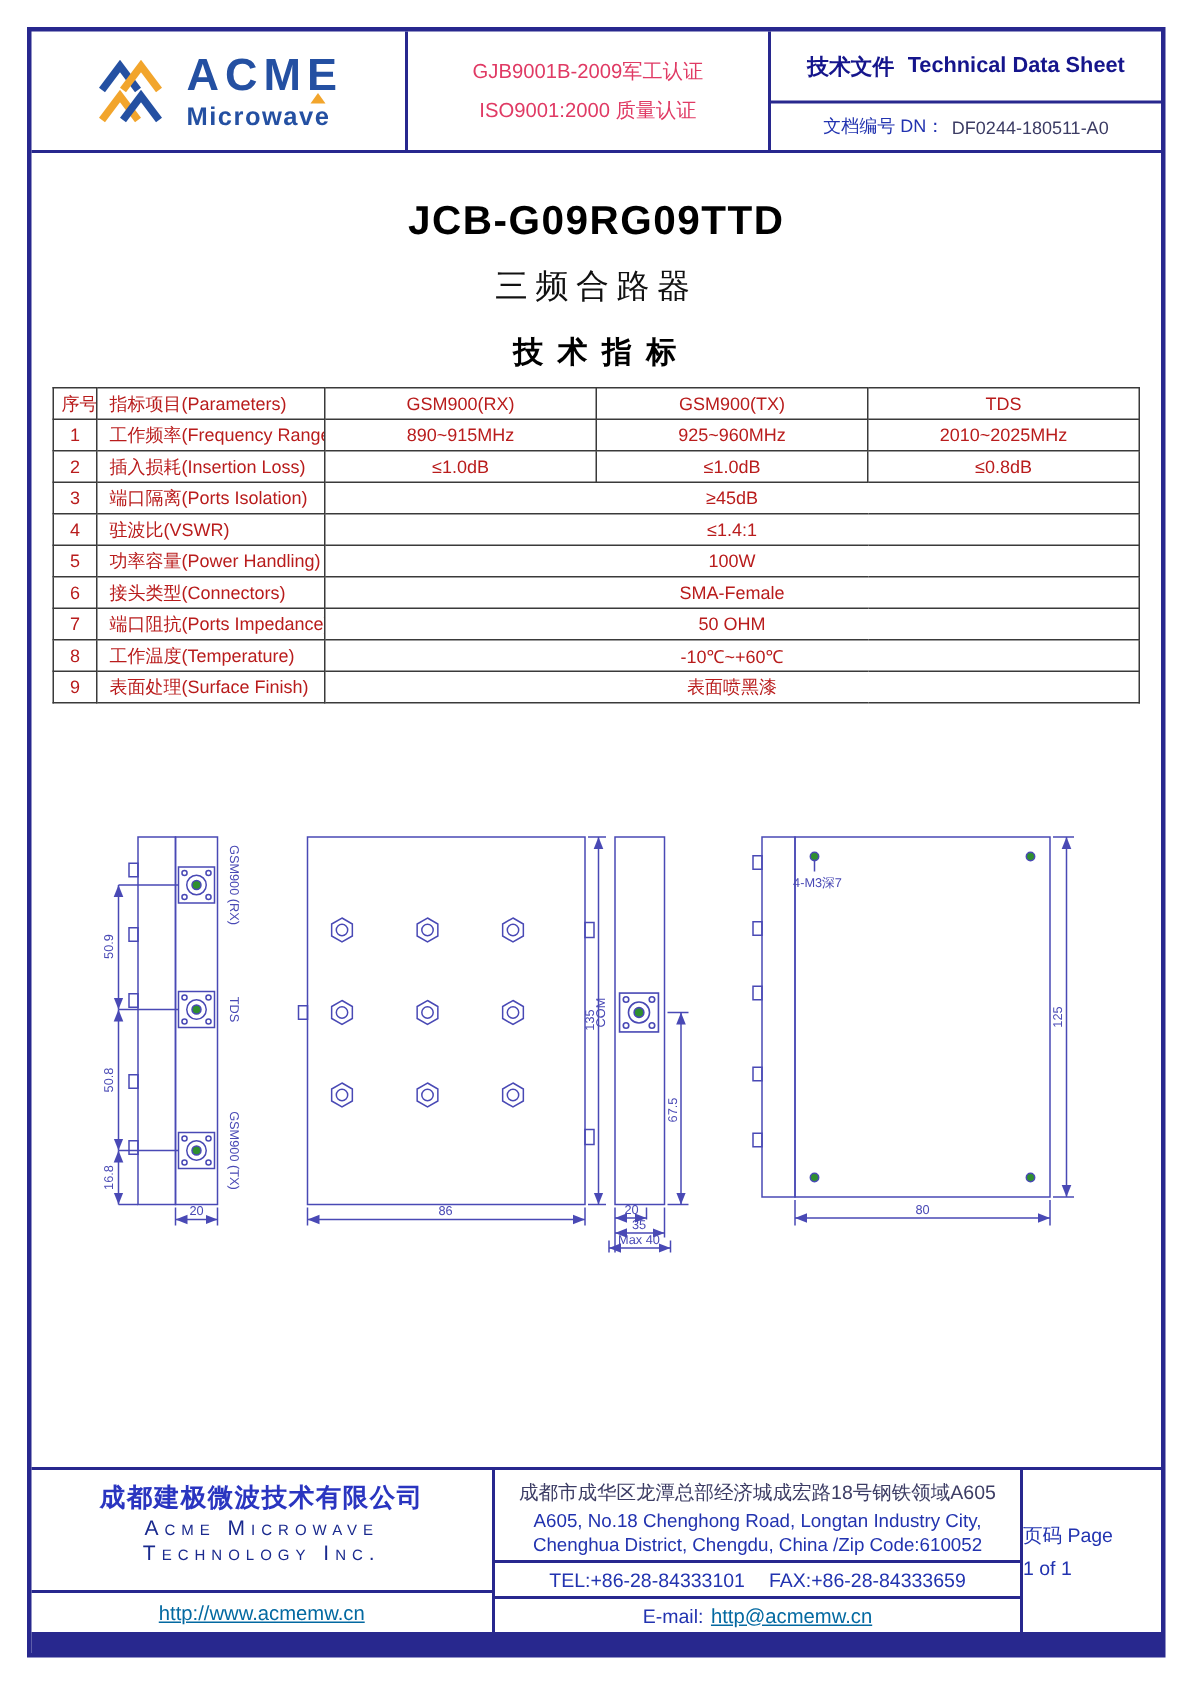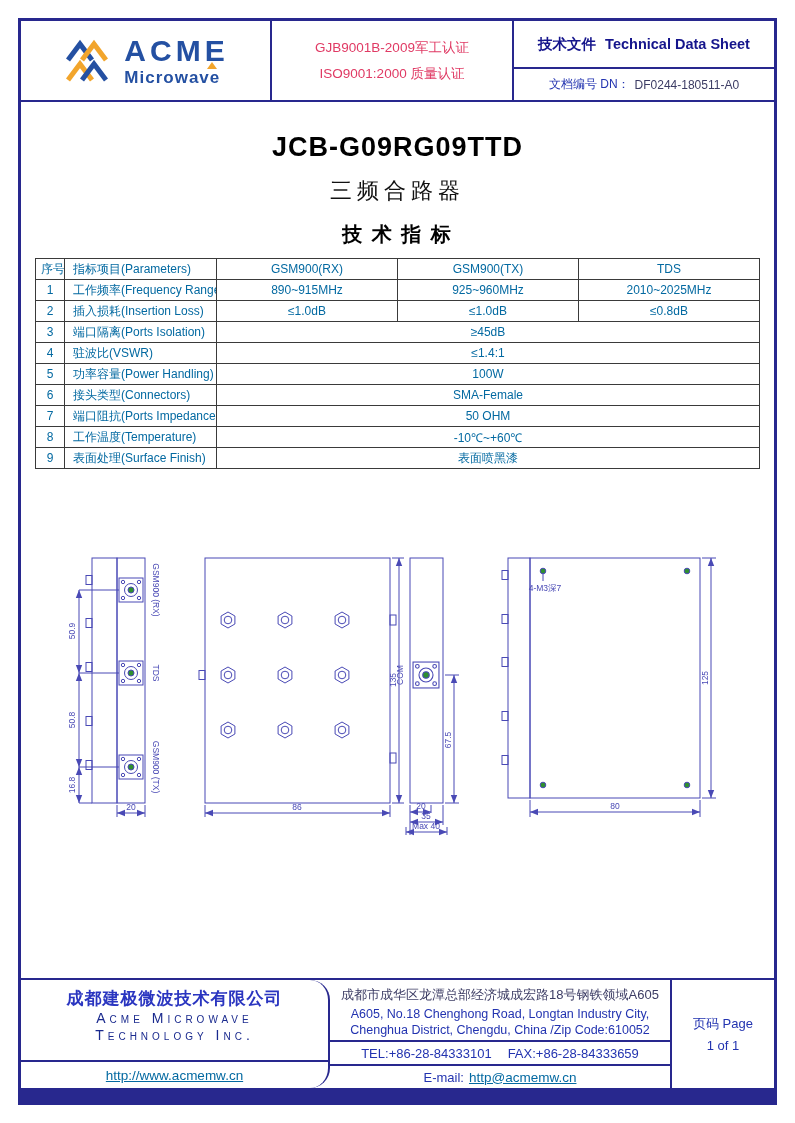--- a/index.html
+++ b/index.html
@@ -29,48 +29,48 @@
   .doc-label{color:#2233b0;}
   .doc-value{color:#3c3c64;}
   
   .model{margin-top:30px;text-align:center;font-size:27px;font-weight:bold;
          letter-spacing:1px;color:#000;}
   .product{margin-top:13px;text-align:center;font-size:22px;letter-spacing:5px;color:#111;}
   .section{margin-top:15px;text-align:center;font-size:20px;font-weight:bold;
            letter-spacing:2px;color:#000;}
   
   table.spec{margin:10px auto 4px;border-collapse:collapse;width:724px;table-layout:fixed;
-             font-size:12px;color:#0369a1;}
+             font-size:12px;color:#b91c1c;}
   table.spec td{border:1px solid #3a3a3a;height:20px;padding:0 5px;text-align:center;
                 overflow:hidden;white-space:nowrap;}
   table.spec td.c-param{text-align:left;padding-left:8px;}
   
   .drawing{position:absolute;left:44px;top:524px;}
   .drawing text{fill:#4949b5;stroke:none;font-size:8.5px;}
   .drawing .geo{stroke:#4949b5;fill:none;stroke-width:1;}
   
   .footer{position:absolute;left:0;top:957px;width:753px;height:110px;
           border-top:2px solid #28288e;box-sizing:border-box;display:flex;}
   .f-left{width:309px;border-right:2px solid #28288e;display:flex;flex-direction:column;
-          align-items:center;box-sizing:border-box;border-radius:20px;}
+          align-items:center;box-sizing:border-box;}
   .company-cn{margin-top:7px;font-size:17px;font-weight:bold;color:#2a35c0;letter-spacing:1px;}
   .company-en{font-variant:small-caps;letter-spacing:4px;color:#1a2a8e;font-size:14px;
               line-height:17px;}
   .url-row{margin-top:auto;width:100%;border-top:2px solid #28288e;height:26px;display:flex;
            align-items:center;justify-content:center;}
   a.link{color:#0369a1;text-decoration:underline;font-size:13.5px;cursor:pointer;}
   .f-mid{flex:1;border-right:2px solid #28288e;display:flex;flex-direction:column;
          box-sizing:border-box;}
   .addr{flex:1;padding:6px 6px 2px;text-align:center;}
   .addr-cn{font-size:13px;color:#3c3c64;margin-bottom:3px;}
   .addr-en{font-size:12.5px;color:#2233b0;line-height:15.5px;}
   .tel-row,.email-row{border-top:2px solid #28288e;height:25px;display:flex;
         align-items:center;justify-content:center;gap:16px;color:#2233b0;font-size:13px;}
   .email-row{gap:5px;}
-  .f-right{width:102px;display:flex;flex-direction:column;align-items:center;
+  .f-right{width:92px;display:flex;flex-direction:column;
            justify-content:center;gap:5px;color:#2233b0;font-size:13px;border-radius:27px;}
   .bottom-bar{position:absolute;left:0;top:1067px;width:753px;height:14px;background:#28288e;}
 </style>
 </head>
 <body>
 
 <div class="page">
 
   <div class="header">
     <div class="h-logo">

